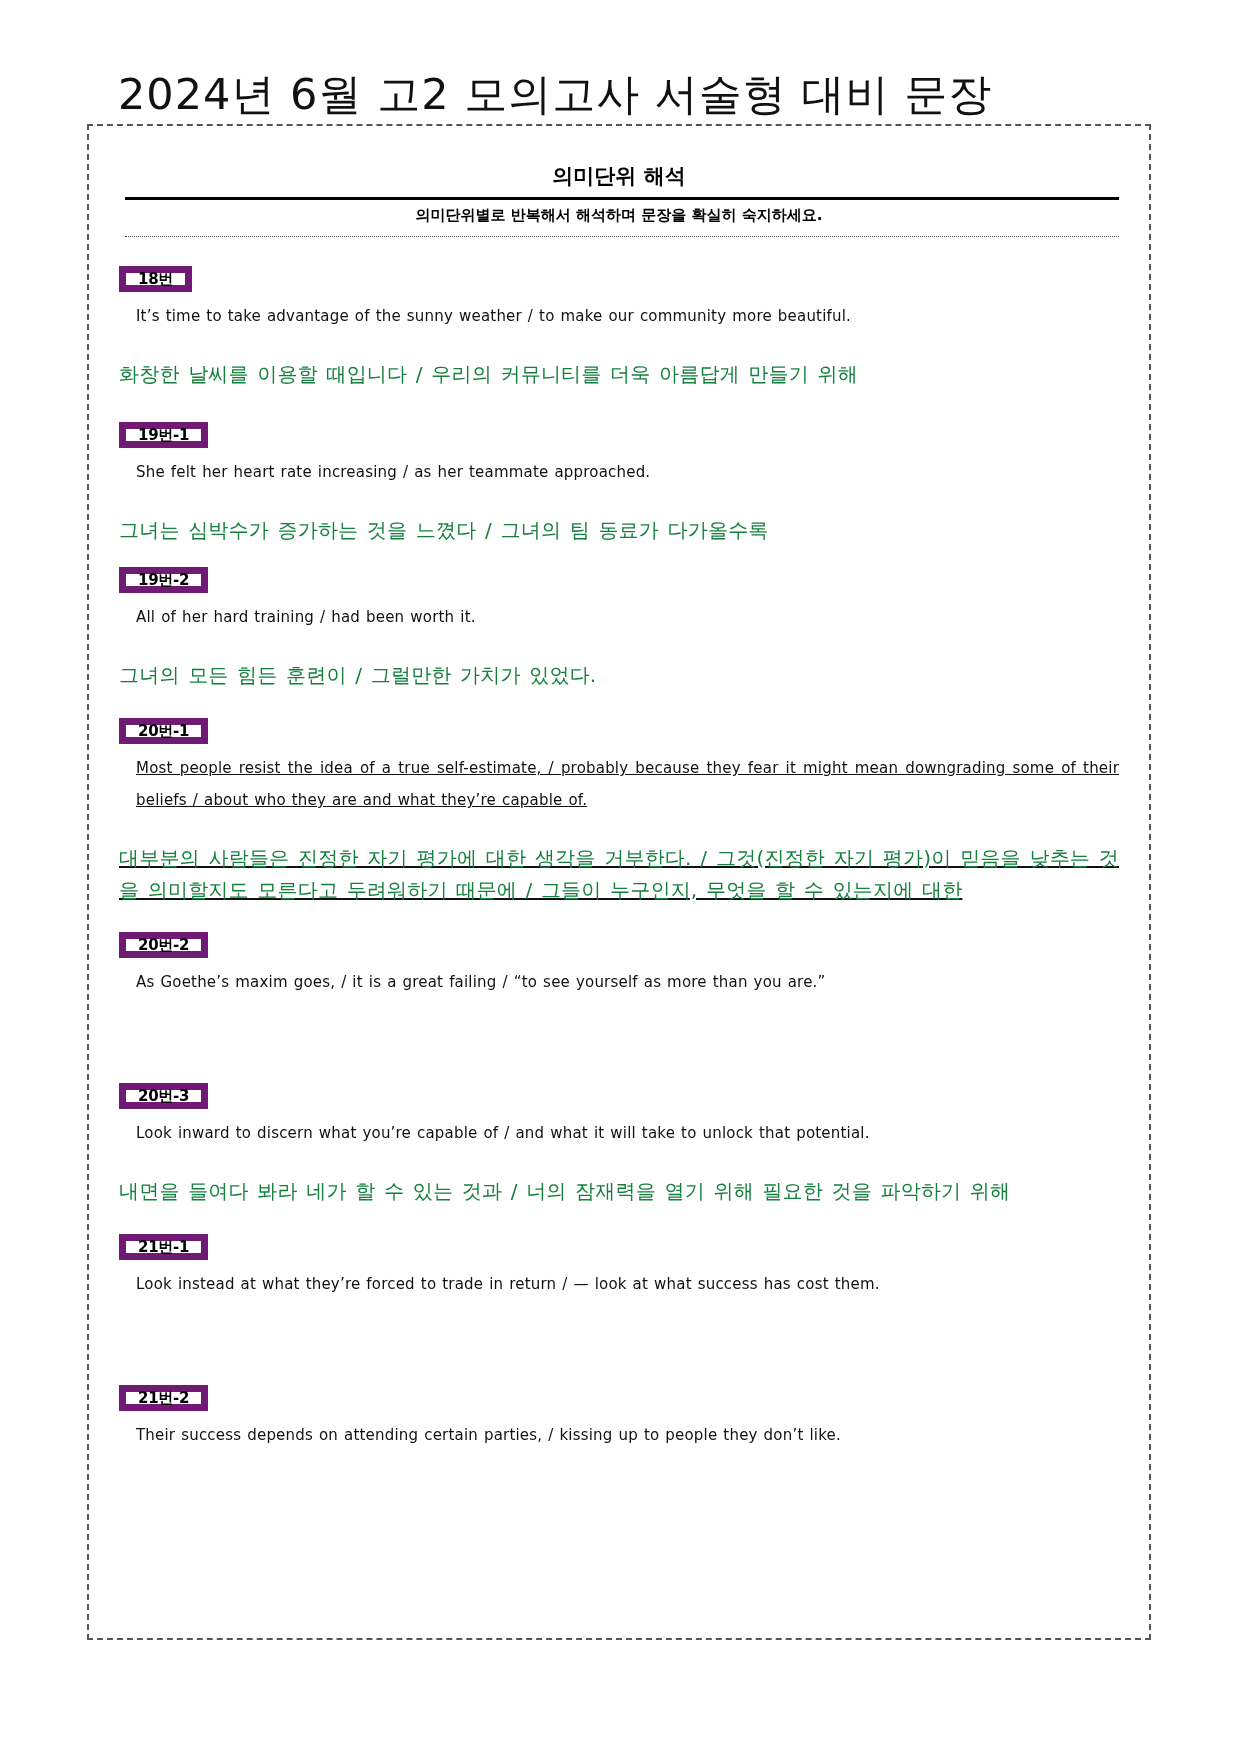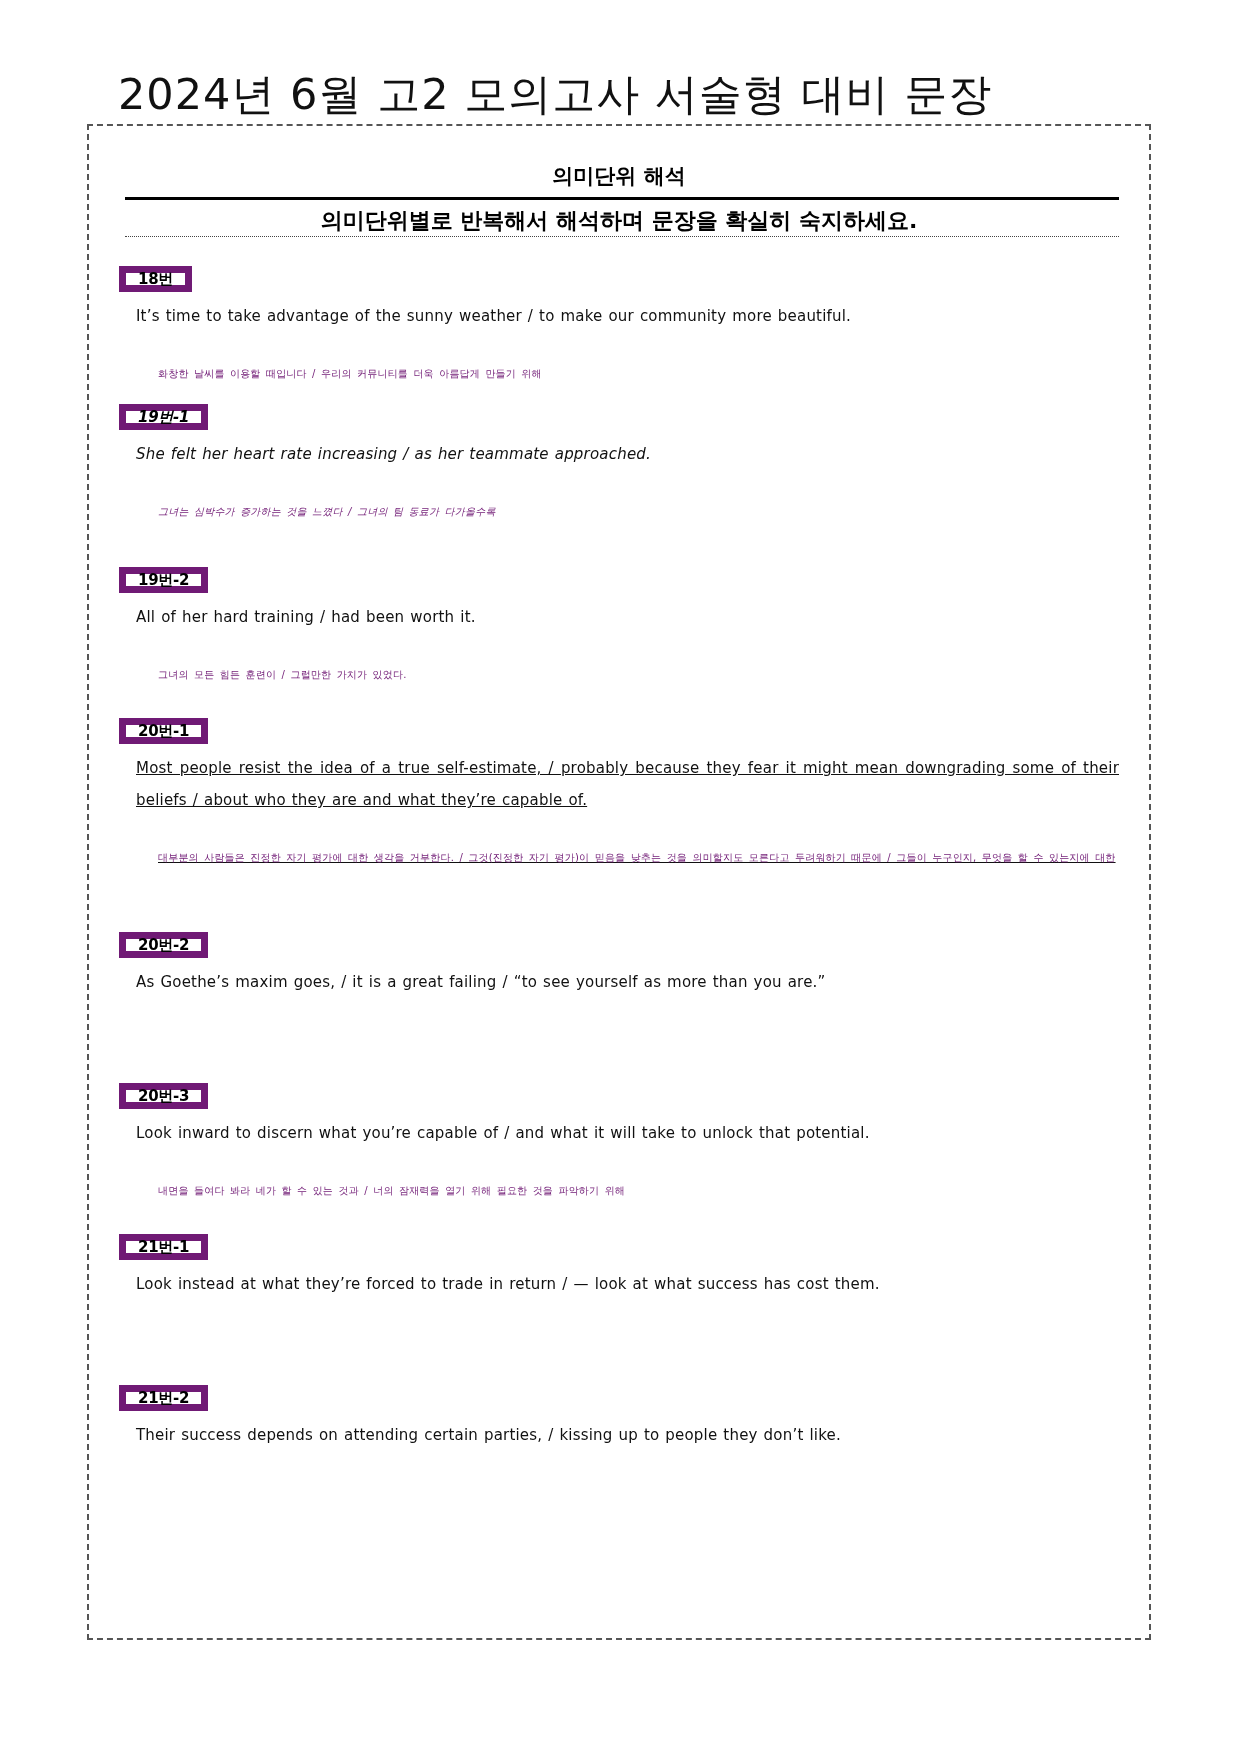--- a/index.html
+++ b/index.html
@@ -55,21 +55,21 @@
       background: #000;
       border: 0;
       margin: 0;
     }
     .subheading {
       position: absolute;
       left: 0;
       right: 0;
       top: 80px;
       text-align: center;
-      font-size: 22px;
+      font-size: 15px;
       font-weight: bold;
       color: #000;
       margin: 0;
     }
     .dotted-rule {
       position: absolute;
       left: 36px;
       width: 994px;
       top: 110px;
       height: 0;
@@ -103,48 +103,47 @@
       font-size: 15px;
       line-height: 32px;
       color: #111;
       text-align: justify;
       letter-spacing: 0.2px;
       word-spacing: 1px;
       margin-left: 17px;
     }
     .korean {
       margin-top: 26px;
-      font-size: 10px;
+      font-size: 20px;
       line-height: 32px;
-      color: #701a75;
+      color: #15803d;
       text-align: justify;
       letter-spacing: 0.2px;
       word-spacing: 2px;
-      margin-left: 39px;
     }
   </style>
 </head>
 <body>
 
 <h1 class="page-title">2024년 6월 고2 모의고사 서술형 대비 문장</h1>
 
 <div class="frame">
   <h2 class="section-heading">의미단위 해석</h2>
   <hr class="thick-rule">
   <p class="subheading">의미단위별로 반복해서 해석하며 문장을 확실히 숙지하세요.</p>
   <hr class="dotted-rule">
 
   <div class="entries">
     <div class="entry" style="top:0px;">
       <span class="badge">18번</span>
       <div class="english">It’s time to take advantage of the sunny weather / to make our community more beautiful.</div>
       <div class="korean">화창한 날씨를 이용할 때입니다 / 우리의 커뮤니티를 더욱 아름답게 만들기 위해</div>
     </div>
 
-    <div class="entry" style="top:138px;font-style:italic;">
+    <div class="entry" style="top:156px;">
       <span class="badge">19번-1</span>
       <div class="english">She felt her heart rate increasing / as her teammate approached.</div>
       <div class="korean">그녀는 심박수가 증가하는 것을 느꼈다 / 그녀의 팀 동료가 다가올수록</div>
     </div>
 
     <div class="entry" style="top:301px;">
       <span class="badge">19번-2</span>
       <div class="english">All of her hard training / had been worth it.</div>
       <div class="korean">그녀의 모든 힘든 훈련이 / 그럴만한 가치가 있었다.</div>
     </div>

